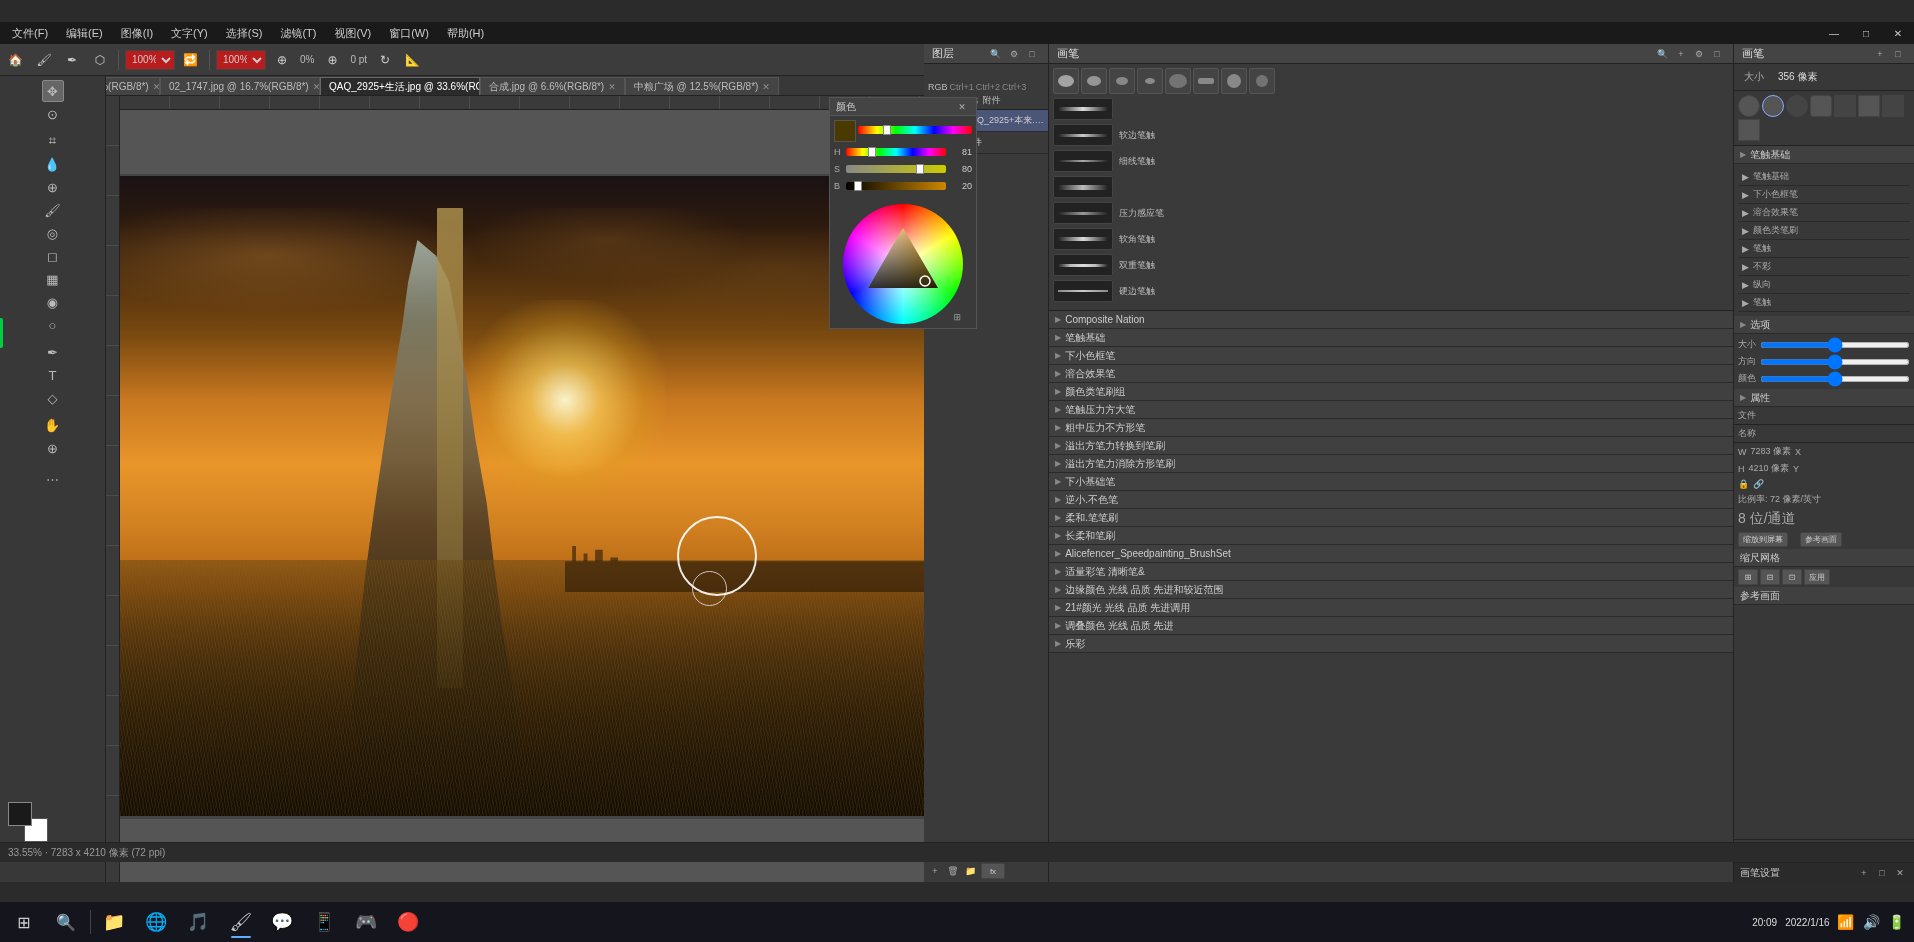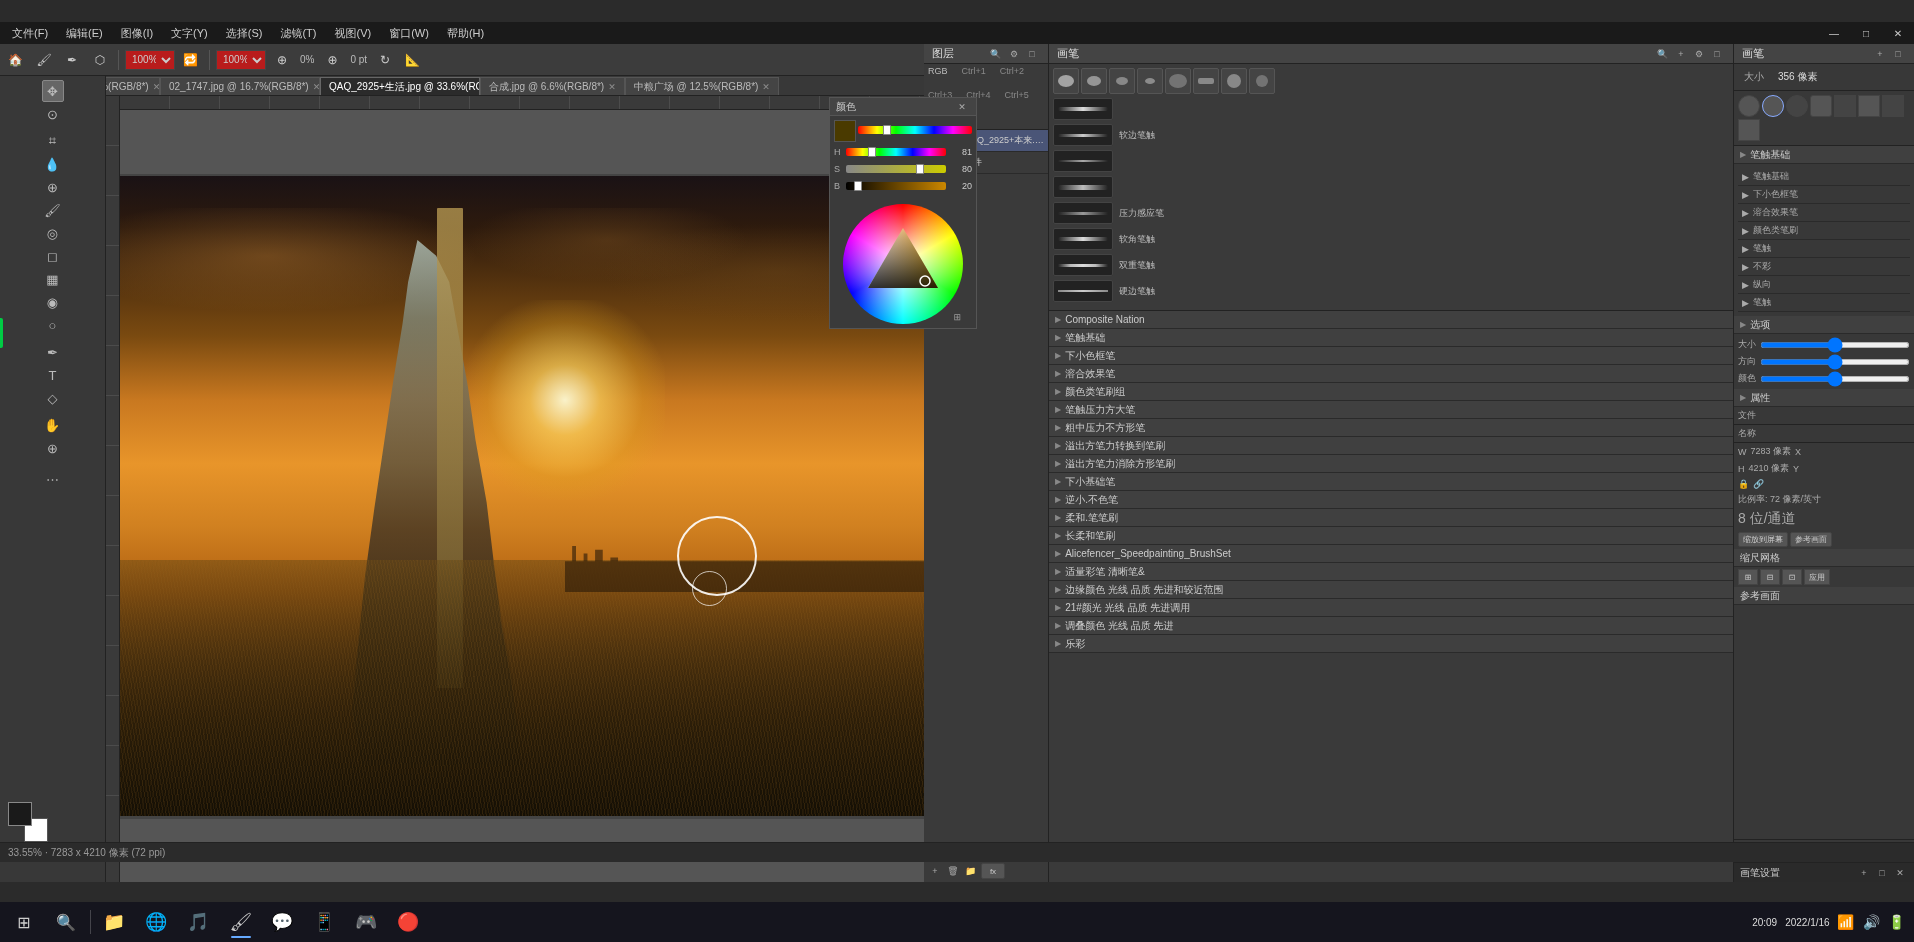--- a/index.html
+++ b/index.html
@@ -855,21 +855,21 @@
     <div style="width:125px;background:#3a3a3a;border-right:1px solid #222;display:flex;flex-direction:column;flex-shrink:0;">
       <div class="panel-title">
         <span>图层</span>
         <div style="display:flex;gap:2px;">
           <span class="panel-icon-btn">🔍</span>
           <span class="panel-icon-btn">⚙</span>
           <span class="panel-icon-btn">□</span>
         </div>
       </div>
 
-      <div style="display:flex;align-items:center;padding:2px 4px;gap:14px;border-bottom:1px solid #222;flex-wrap:wrap;">
+      <div style="display:flex;align-items:center;padding:2px 4px;gap:2px;border-bottom:1px solid #222;flex-wrap:wrap;margin-top:16px;">
         <span style="font-size:9px;color:#bbb;">RGB</span>
         <span style="font-size:9px;color:#888;">Ctrl+1</span>
         <span style="font-size:9px;color:#888;">Ctrl+2</span>
         <span style="font-size:9px;color:#888;">Ctrl+3</span>
         <span style="font-size:9px;color:#888;">Ctrl+4</span>
         <span style="font-size:9px;color:#888;">Ctrl+5</span>
         <span style="font-size:9px;color:#bbb;margin-left:2px;">附件</span>
       </div>
 
       <div class="layer-list-item active">
@@ -961,20 +961,21 @@
           <div class="preset-row">
             <div class="preset-thumb">
               <div style="width:50px;height:3px;background:linear-gradient(to right, transparent, #ccc, transparent);border-radius:2px;"></div>
             </div>
             <span class="preset-name">软边笔触</span>
           </div>
           <div class="preset-row">
             <div class="preset-thumb">
               <div style="width:50px;height:2px;background:linear-gradient(to right, transparent, #aaa, transparent);"></div>
             </div>
+            <span class="preset-name">细线笔触</span>
           </div>
 
           <div class="preset-row">
             <div class="preset-thumb">
               <div style="width:50px;height:5px;background:linear-gradient(to right, transparent, #bbb, transparent);border-radius:3px;"></div>
             </div>
           </div>
           <div class="preset-row">
             <div class="preset-thumb">
               <div style="width:50px;height:3px;background:linear-gradient(to right, transparent, #999, transparent);"></div>
@@ -1199,21 +1200,21 @@
           <span style="cursor:pointer;">🔗</span>
         </div>
         <div style="padding:2px 4px;font-size:9px;color:#aaa;">
           <span>比例率: </span>
           <span>72 像素/英寸</span>
         </div>
         <div style="padding:2px 4px;font-size:14px;color:#aaa;">
           <span>8 位/通道</span>
         </div>
 
-        <div style="display:flex;gap:2px;padding:2px 4px;">
+        <div style="display:flex;gap:12px;padding:2px 4px;">
           <button style="background:#555;border:1px solid #444;color:#ccc;font-size:8px;padding:1px 4px;cursor:pointer;border-radius:2px;">缩放到屏幕</button>
           <button style="background:#555;border:1px solid #444;color:#ccc;font-size:8px;padding:1px 4px;cursor:pointer;border-radius:2px;">参考画面</button>
         </div>
 
         <div class="sub-section-header">
           <span>缩尺网格</span>
         </div>
         <div style="display:flex;gap:2px;padding:2px 4px;">
           <div style="width:20px;height:16px;background:#555;border:1px solid #444;cursor:pointer;display:flex;align-items:center;justify-content:center;font-size:8px;">⊞</div>
           <div style="width:20px;height:16px;background:#555;border:1px solid #444;cursor:pointer;display:flex;align-items:center;justify-content:center;font-size:8px;">⊟</div>

